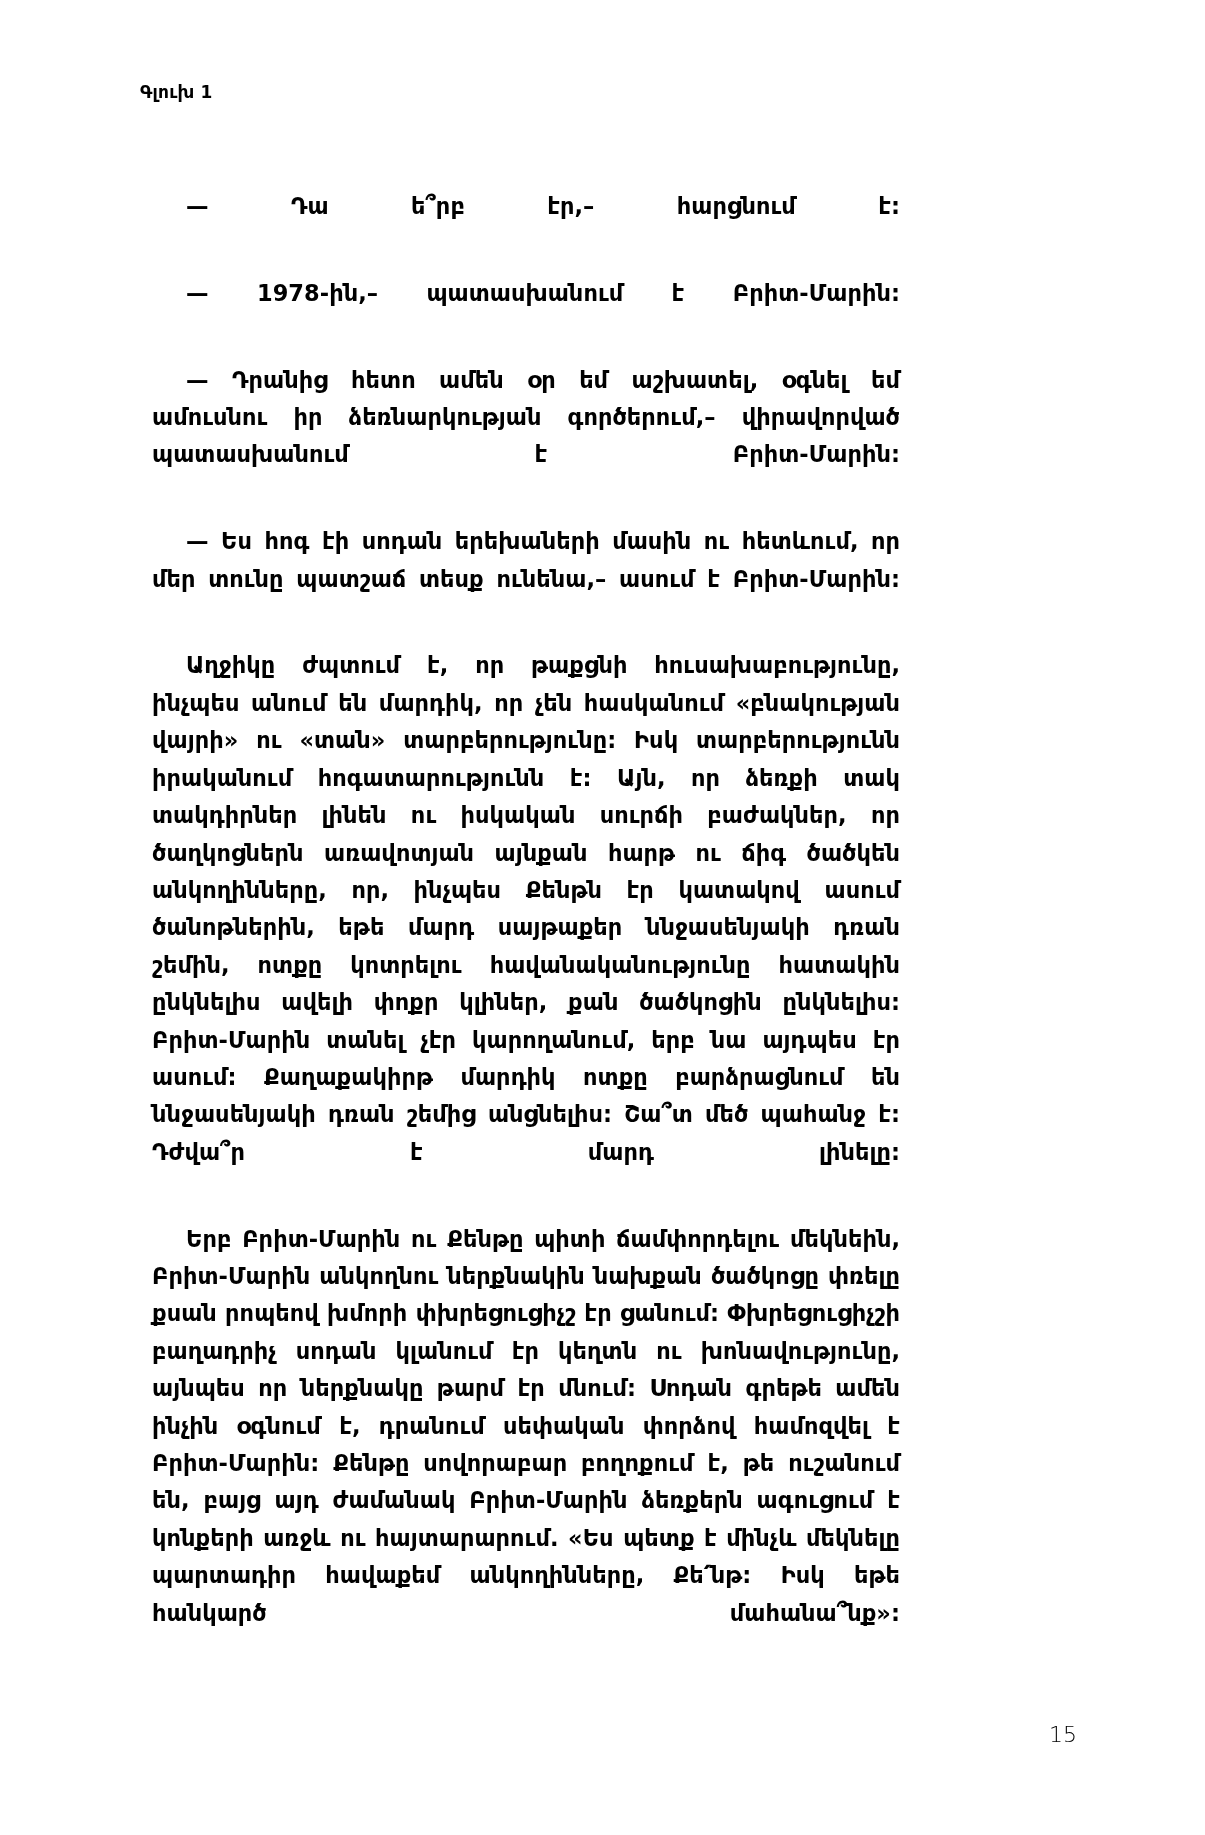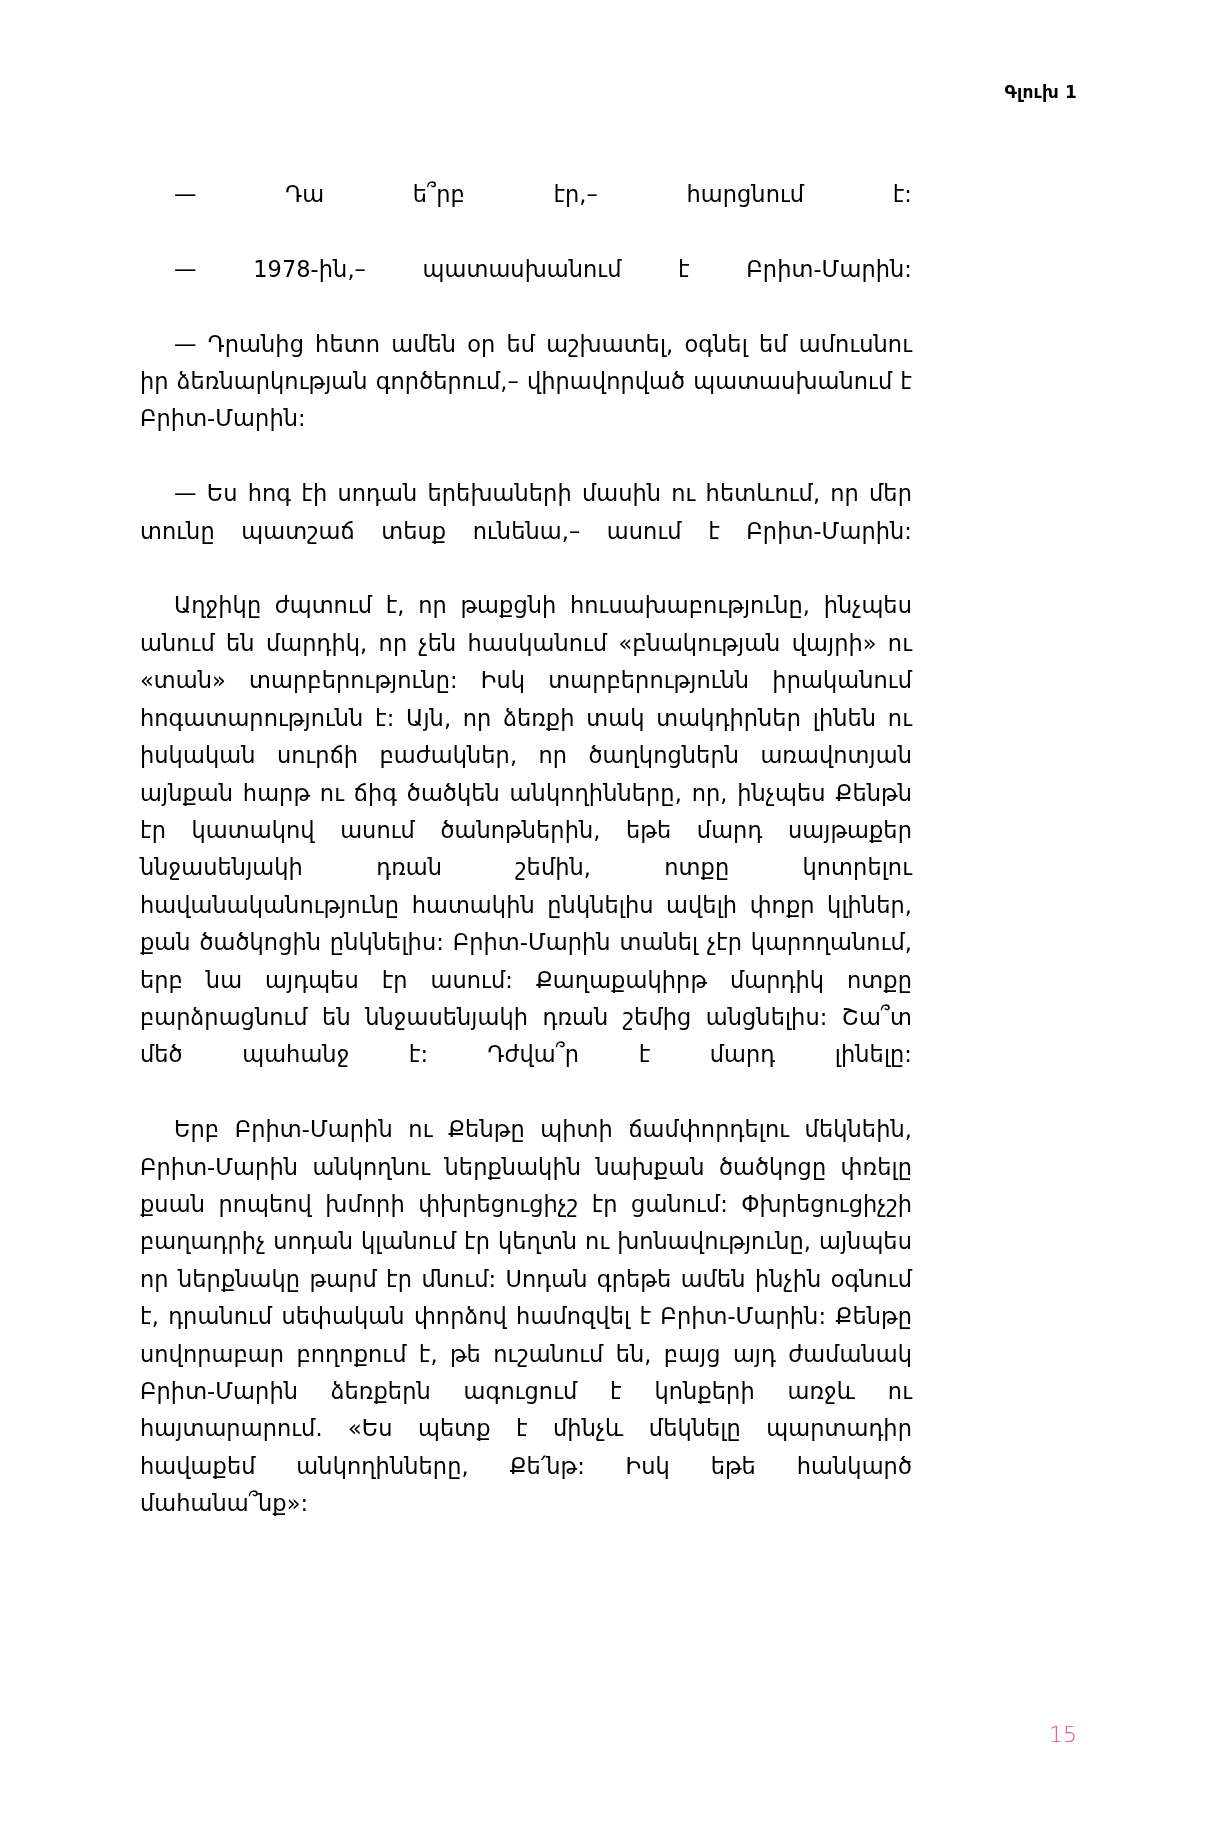--- a/index.html
+++ b/index.html
@@ -17,64 +17,64 @@
     color: #000000;
     overflow: hidden;
   }
 
   
   .running-head {
     position: absolute;
     top: 82px;
     left: 140px;
     right: 128px;
-    text-align: right;
+    text-align: left;
     font-size: 17px;
     font-weight: bold;
     letter-spacing: 0.2px;
     color: #000;
   }
 
   
   .textblock {
     position: absolute;
     top: 176px;
     left: 140px;
     width: 772px;
   }
 
   p.para {
-    margin: 0;
+    margin: 12px;
     font-size: 22.5px;
     line-height: 37.4px;
     text-align: justify;
     text-justify: inter-word;
     word-spacing: 0.2px;
     letter-spacing: 0.05px;
     text-indent: 34px;
-    font-weight: 400;
+    font-weight: 700;
     hyphens: manual;
   }
   
   p.para::after {
     content: "";
     display: inline-block;
     width: 100%;
   }
 
   
   .folio {
     position: absolute;
     bottom: 88px;
     left: 140px;
     right: 128px;
     text-align: right;
     font-size: 22px;
     font-weight: 300;
-    color: #ec4899;
+    color: #000000;
   }
 </style>
 </head>
 <body>
 
 <div class="page">
 
   <div class="running-head">Գլուխ 1</div>
 
   <div class="textblock">

